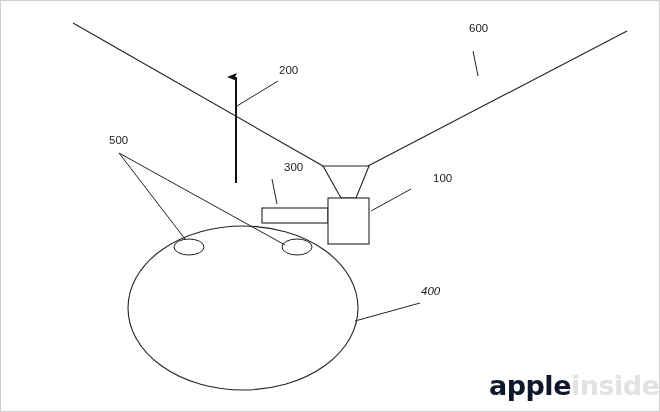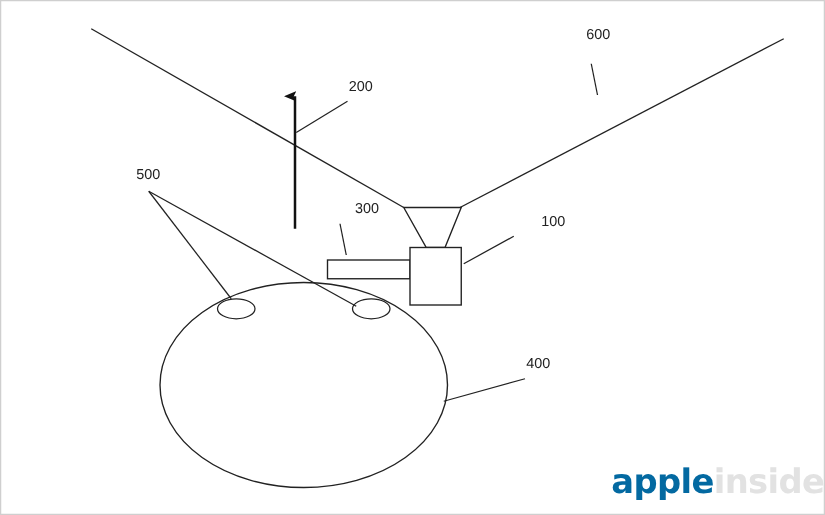--- a/index.html
+++ b/index.html
@@ -23,21 +23,21 @@
   }
   .watermark {
     position: absolute;
     font-family: "DejaVu Sans", sans-serif;
     font-weight: bold;
     font-size: 27px;
     letter-spacing: -0.5px;
     line-height: 1;
     white-space: nowrap;
   }
-  .watermark .w1 { color: #0369a1; }
+  .watermark .w1 { color: #0f172a; }
   .watermark .w2 { color: #e2e2e2; }
 </style>
 </head>
 <body>
 
 <div id="canvas">
 
   <svg class="drawing" width="660" height="412" viewBox="0 0 660 412">
     <defs>
       <marker id="arrowhead" markerWidth="10" markerHeight="10" refX="5" refY="9" orient="auto" markerUnits="userSpaceOnUse">
@@ -72,18 +72,18 @@
       <line x1="118" y1="152" x2="284" y2="244"></line>
       <line x1="419" y1="302" x2="354" y2="320"></line>
     </g>
   </svg>
 
   <span class="lbl" style="left:278px; top:64px;">200</span>
   <span class="lbl" style="left:268px; top:161px;margin-left:15px;">300</span>
   <span class="lbl" style="left:432px; top:172px;">100</span>
   <span class="lbl" style="left:468px; top:22px;">600</span>
   <span class="lbl" style="left:108px; top:134px;text-align:right;">500</span>
-  <span class="lbl" style="left:420px; top:285px;">400</span>
+  <span class="lbl" style="left:420px; top:285px;font-style:italic;">400</span>
 
   <div class="watermark" style="left:488px; top:371px;">
     <span class="w1">apple</span><span class="w2">insider</span>
   </div>
 </div>
 
 </body></html>

